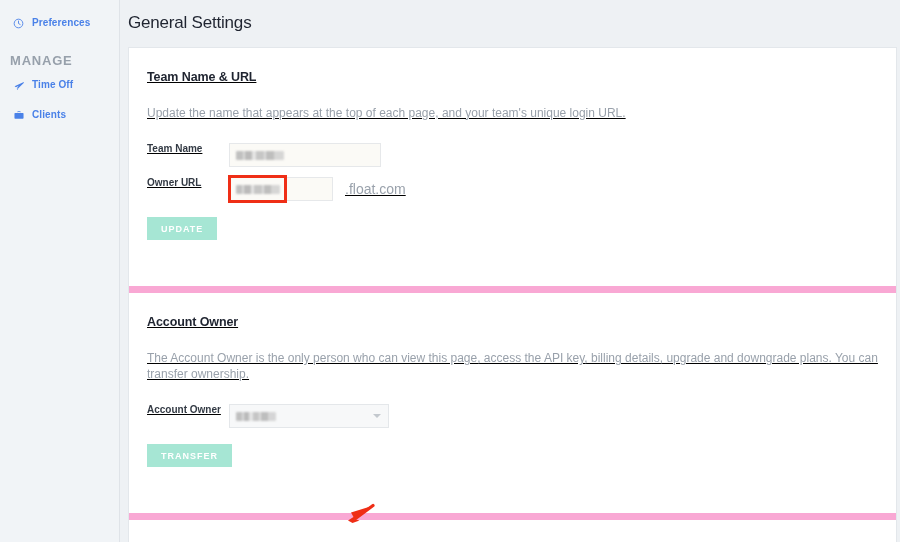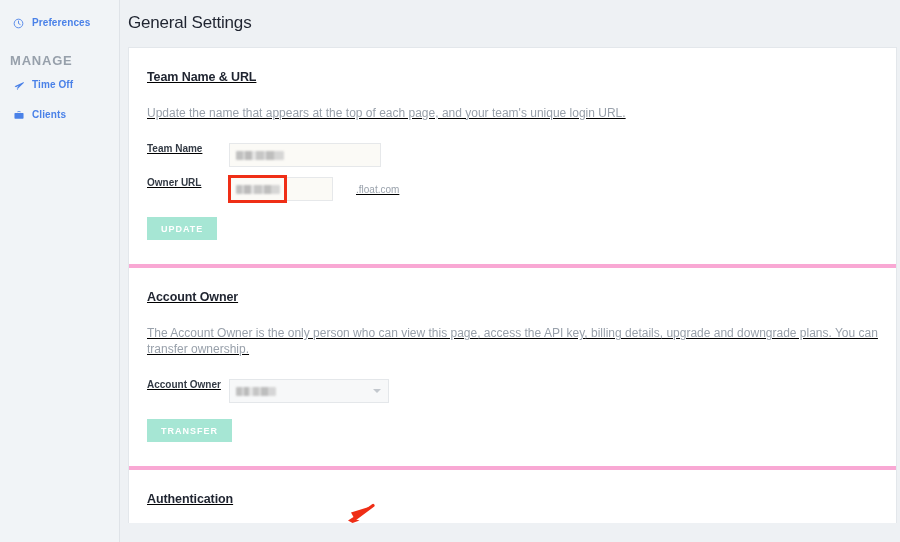--- a/index.html
+++ b/index.html
@@ -108,21 +108,21 @@
     border-bottom: none;
     box-sizing: border-box;
     min-height: 476px;
     text-decoration: underline;
   }
 
   .panel {
     padding: 22px 18px 0 18px;
     position: relative;
   }
-  .panel + .panel { border-top: 4px solid #f9a8d4; }
+  .panel + .panel { border-top: 7px solid #f9a8d4; margin-top: 22px; }
 
   .panel-title {
     font-size: 12.5px;
     font-weight: bold;
     color: #1f2430;
     margin: 0 0 22px 0;
     letter-spacing: -0.1px;
   }
   .panel-desc {
     font-size: 12px;
@@ -166,23 +166,23 @@
       #e2e2e2 33% 42%, #bdbdbd 42% 58%, #dcdcdc 58% 63%,
       #b4b4b4 63% 80%, #d0d0d0 80% 100%);
     filter: blur(1.1px);
     opacity: 0.85;
   }
   .blur-teamname { width: 48px; }
   .blur-teamurl  { width: 44px; }
   .blur-owner    { width: 40px; }
 
   .url-suffix {
-    font-size: 10px;
+    font-size: 14px;
     color: #9aa2ac;
-    margin-left: 23px;
+    margin-left: 12px;
   }
 
   .highlight-box {
     position: absolute;
     border: 3px solid #ef2e16;
     box-sizing: border-box;
     pointer-events: none;
   }
 
   .btn {

